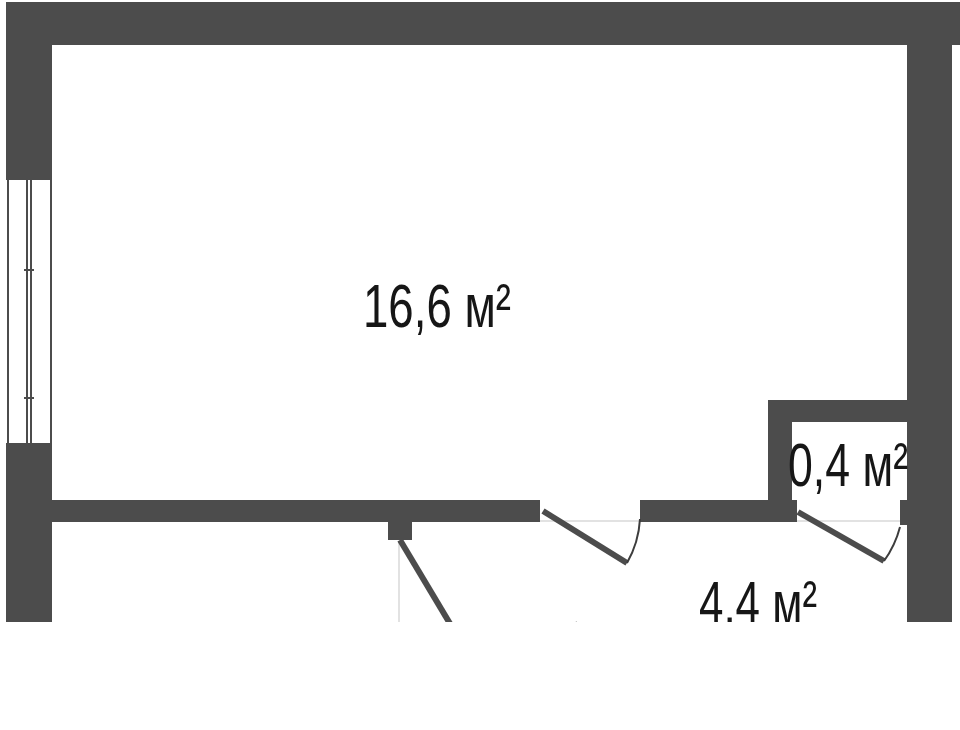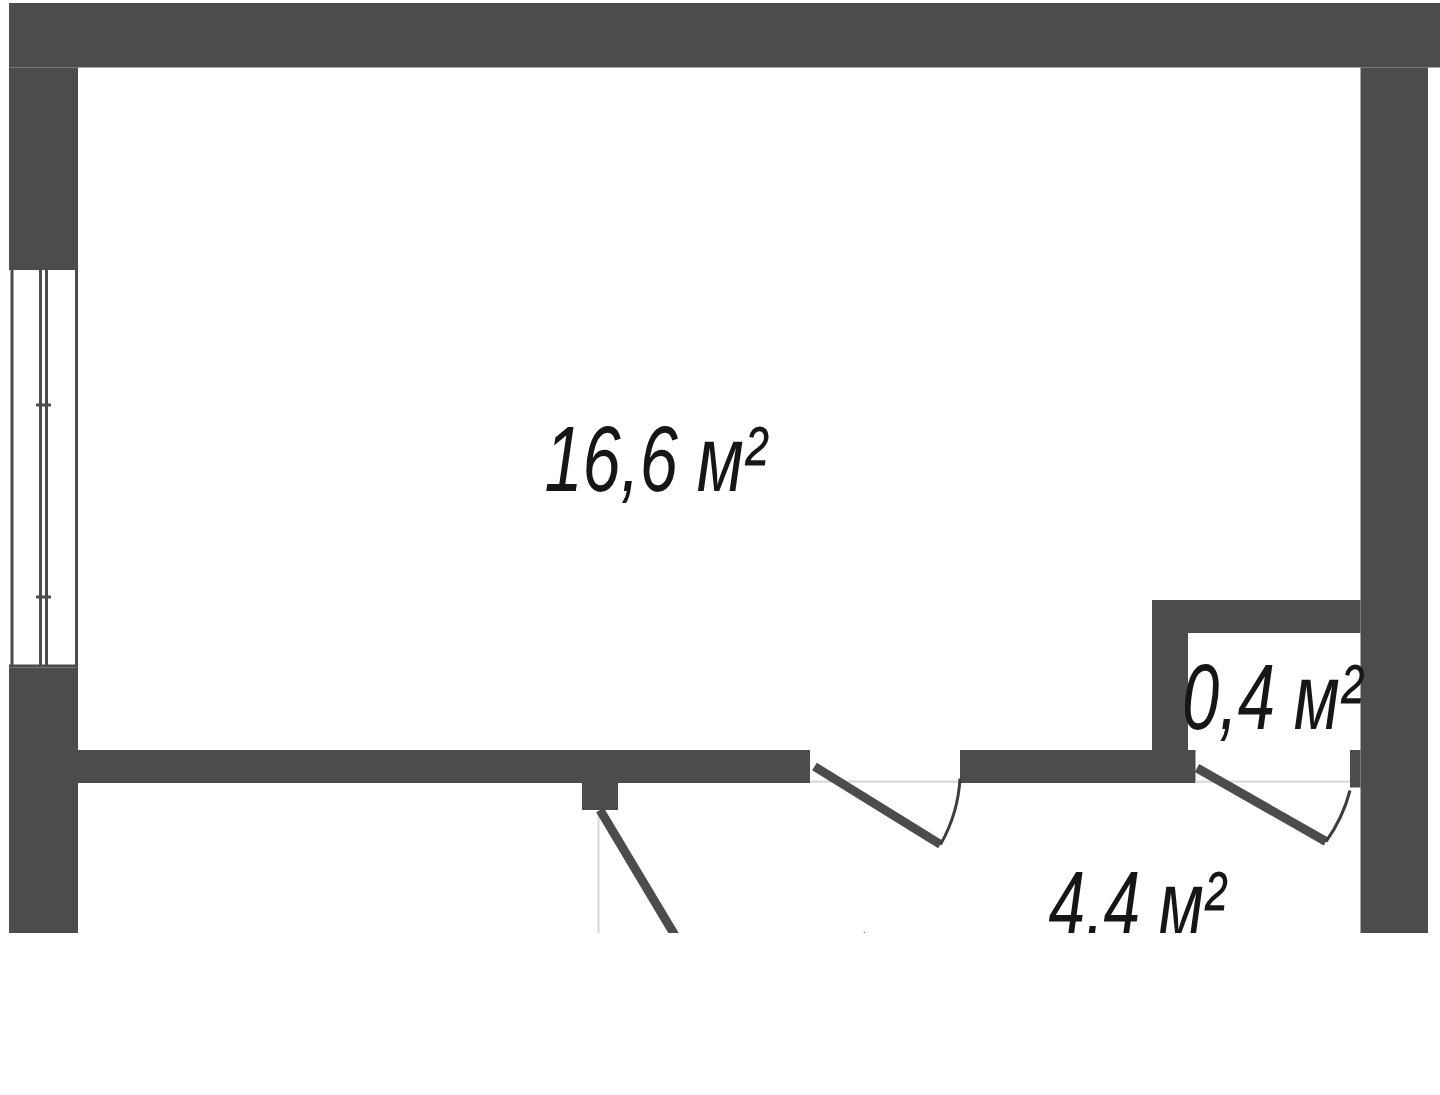--- a/index.html
+++ b/index.html
@@ -6,21 +6,20 @@
     margin: 0;
     padding: 0;
     background: #ffffff;
   }
   .canvas {
     position: relative;
     width: 960px;
     height: 622px;
     overflow: hidden;
     background: var(--background, #ffffff);
-    font-style: italic;
   }
   svg { display: block; }
   .wall   { fill: var(--wall, #4c4c4c); stroke: none; }
   .leaf   { stroke: var(--wall, #4c4c4c); stroke-width: 6; fill: none; }
   .arc    { stroke: var(--line, #3d3d3d); stroke-width: 2; fill: none; }
   .winln  { stroke: var(--wall, #4c4c4c); stroke-width: 2; fill: none; }
   .thresh { stroke: var(--threshold, #d9d9d9); stroke-width: 1.5; fill: none; }
   .fixt   { stroke: var(--fixture, #8f8f8f); stroke-width: 2; fill: #ffffff; }
   .room-label {
     fill: var(--text, #161616);

